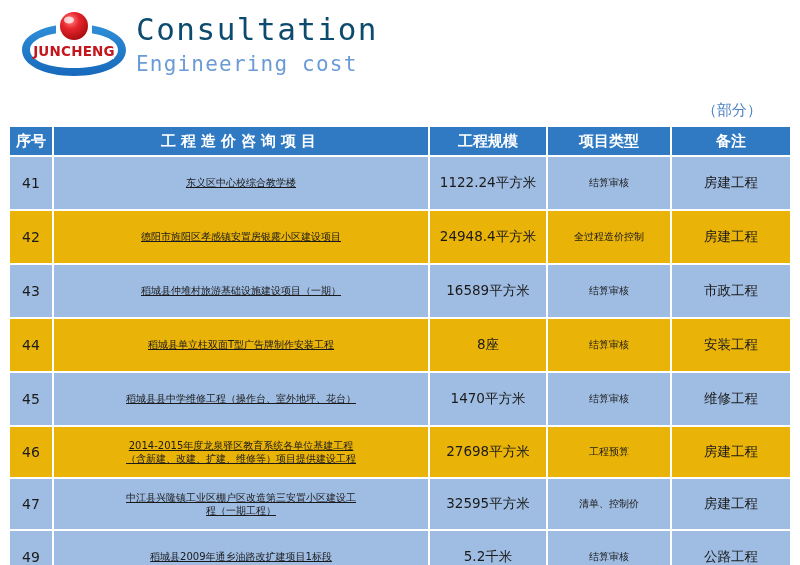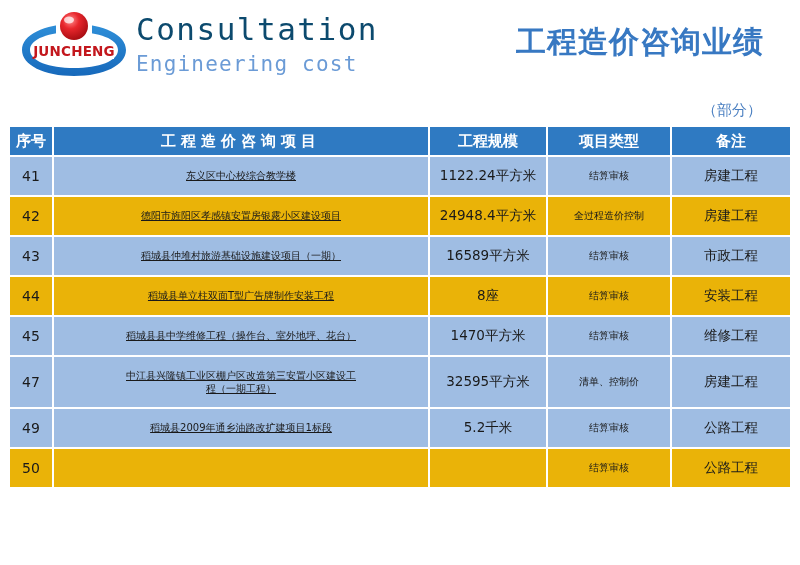--- a/index.html
+++ b/index.html
@@ -106,21 +106,21 @@
     font-weight: bold;
     height: 28px;
   }
   th.col-proj-head { letter-spacing: 5px; padding-left: 5px; }
 
   tbody tr.odd td { background: #9fbde3; }
   tbody tr.even td { background: #eab308; }
   tbody td {
     color: #1a1a1a;
     font-size: 13.5px;
-    height: 38px;
+    height: 52px;
     line-height: 1.32;
   }
   td.c-num  { font-size: 14px; }
   td.c-proj { font-size: 10px; text-decoration: underline; }
   td.c-scale{ font-size: 13.5px; }
   td.c-type { font-size: 10px; }
   td.c-note { font-size: 13.5px; }
 
   tr.tall td { height: 50px; }
 
@@ -156,21 +156,20 @@
       <rect x="16" y="35" width="80" height="16" fill="#ffffff"></rect>
       <text x="56" y="48" text-anchor="middle" font-family="'DejaVu Sans','Liberation Sans',sans-serif" font-size="13.5" font-weight="bold" fill="#c3171d" letter-spacing="0.2">JUNCHENG</text>
     </svg>
   </div>
 
   <div class="brand-text">
     <span class="brand-line1">Consultation</span>
     <span class="brand-line2">Engineering cost</span>
   </div>
 
-  <div class="main-title">工程造价咨询业绩</div>
 </div>
 
 <div class="subtitle-part">（部分）</div>
 
 <div class="table-wrap">
   <table class="perf">
     <colgroup>
       <col style="width:42px">
       <col style="width:374px">
       <col style="width:116px">
@@ -225,20 +224,30 @@
         </tr>
         <tr class="odd">
           <td class="c-num">45</td>
           <td class="c-proj">
             <span class="cline">稻城县县中学维修工程（操作台、室外地坪、花台）</span>
           </td>
           <td class="c-scale"><span>1470平方米</span></td>
           <td class="c-type">结算审核</td>
           <td class="c-note">维修工程</td>
         </tr>
+        <tr class="even tall">
+          <td class="c-num">46</td>
+          <td class="c-proj">
+            <span class="cline">2014-2015年度龙泉驿区教育系统各单位基建工程</span>
+            <span class="cline">（含新建、改建、扩建、维修等）项目提供建设工程</span>
+          </td>
+          <td class="c-scale"><span>27698平方米</span></td>
+          <td class="c-type">工程预算</td>
+          <td class="c-note">房建工程</td>
+        </tr>
         <tr class="odd tall">
           <td class="c-num">47</td>
           <td class="c-proj">
             <span class="cline">中江县兴隆镇工业区棚户区改造第三安置小区建设工</span>
             <span class="cline">程（一期工程）</span>
           </td>
           <td class="c-scale"><span>32595平方米</span></td>
           <td class="c-type">清单、控制价</td>
           <td class="c-note">房建工程</td>
         </tr>

